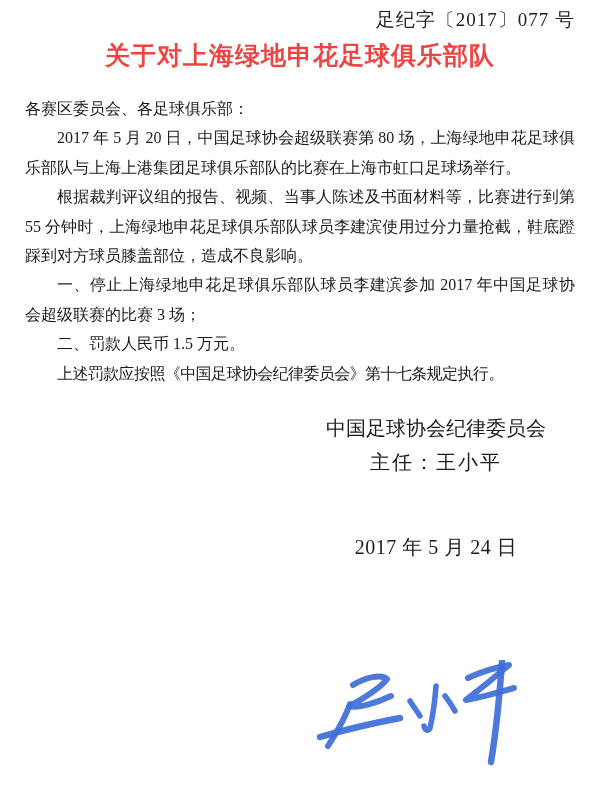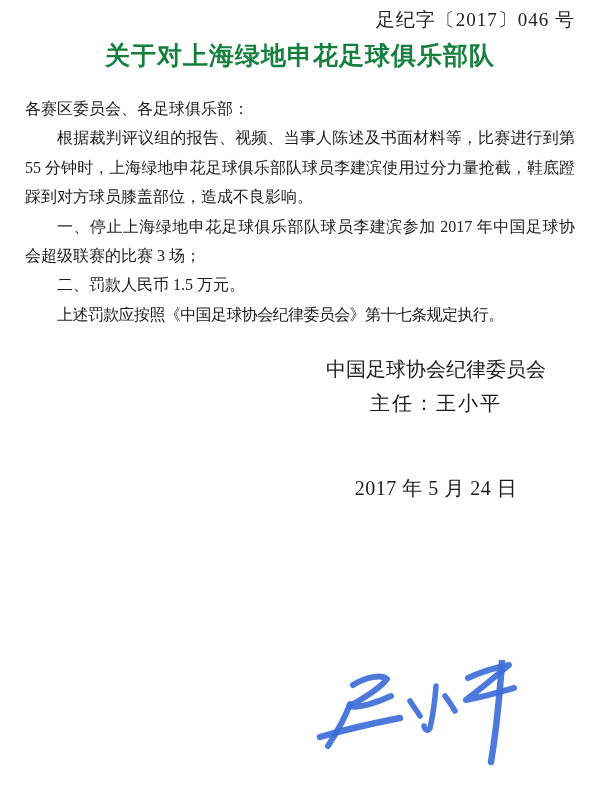--- a/index.html
+++ b/index.html
@@ -25,21 +25,21 @@
     letter-spacing: 1px;
     color: #222;
   }
   .title {
     margin-top: 8px;
     text-align: center;
     font-weight: 700;
     font-size: 25px;
     line-height: 32px;
     letter-spacing: 1px;
-    color: #15803d;
+    color: #ef4444;
   }
   .body-text {
     margin-top: 22px;
     font-size: 16px;
     line-height: 29.4px;
     text-align: justify;
   }
   .salutation {
     margin: 0;
   }
@@ -79,28 +79,29 @@
     stroke-linecap: round;
     stroke-linejoin: round;
     opacity: 0.92;
   }
 </style>
 </head>
 <body>
 
 <div class="page">
 
-  <div class="doc-number">足纪字〔2017〕046 号</div>
+  <div class="doc-number">足纪字〔2017〕077 号</div>
 
   <div class="title">
     <div>关于对上海绿地申花足球俱乐部队</div>
   </div>
 
   <div class="body-text">
     <p class="salutation">各赛区委员会、各足球俱乐部：</p>
+    <p class="para">2017 年 5 月 20 日，中国足球协会超级联赛第 80 场，上海绿地申花足球俱乐部队与上海上港集团足球俱乐部队的比赛在上海市虹口足球场举行。</p>
     <p class="para">根据裁判评议组的报告、视频、当事人陈述及书面材料等，比赛进行到第 55 分钟时，上海绿地申花足球俱乐部队球员李建滨使用过分力量抢截，鞋底蹬踩到对方球员膝盖部位，造成不良影响。</p>
     <p class="para">一、停止上海绿地申花足球俱乐部队球员李建滨参加 2017 年中国足球协会超级联赛的比赛 3 场；</p>
     <p class="para">二、罚款人民币 1.5 万元。</p>
     <p class="para single-line">上述罚款应按照《中国足球协会纪律委员会》第十七条规定执行。</p>
   </div>
 
   <div class="signoff">
     <div class="org">中国足球协会纪律委员会</div>
     <div class="director">主任：王小平</div>
     <div class="date">2017 年 5 月 24 日</div>

